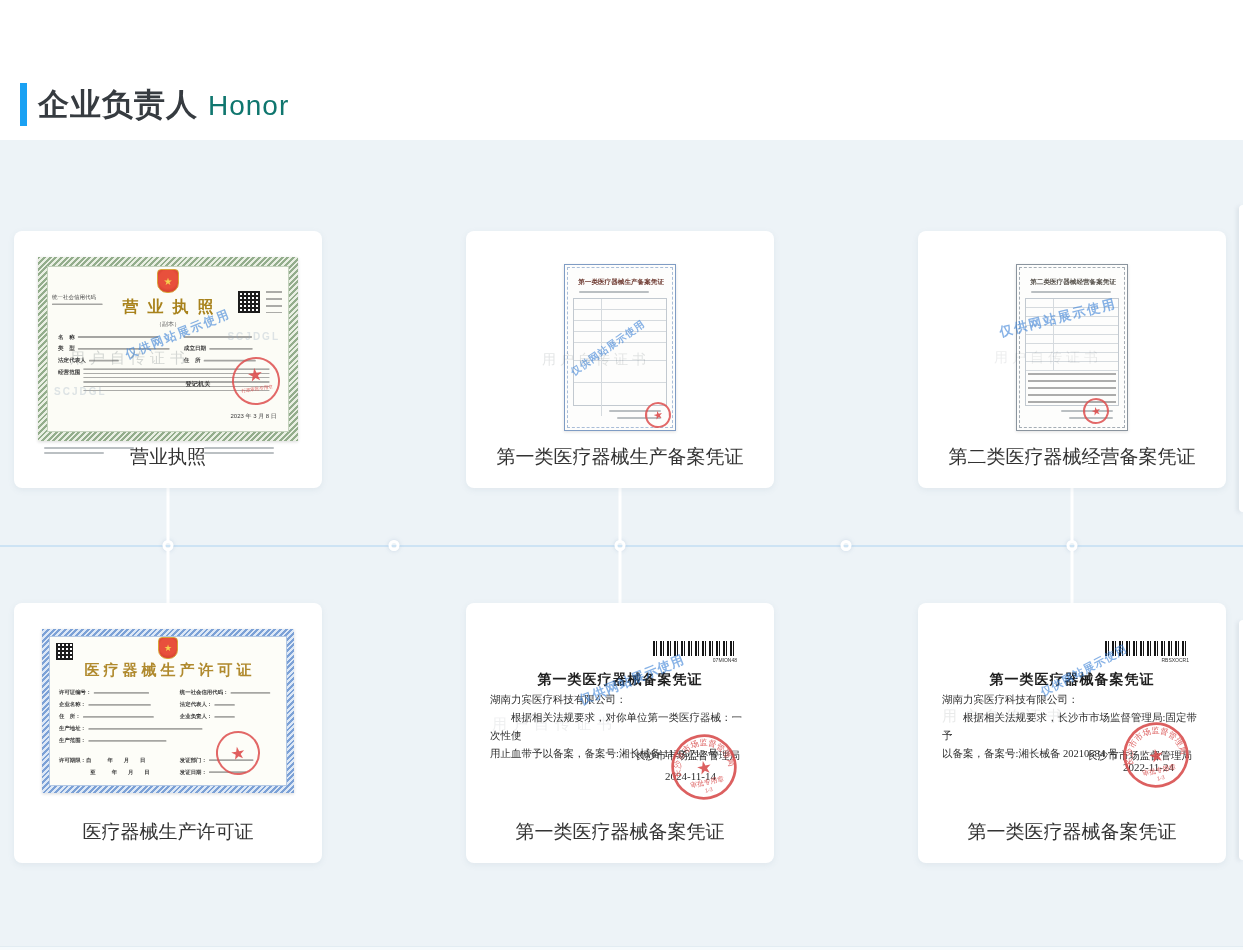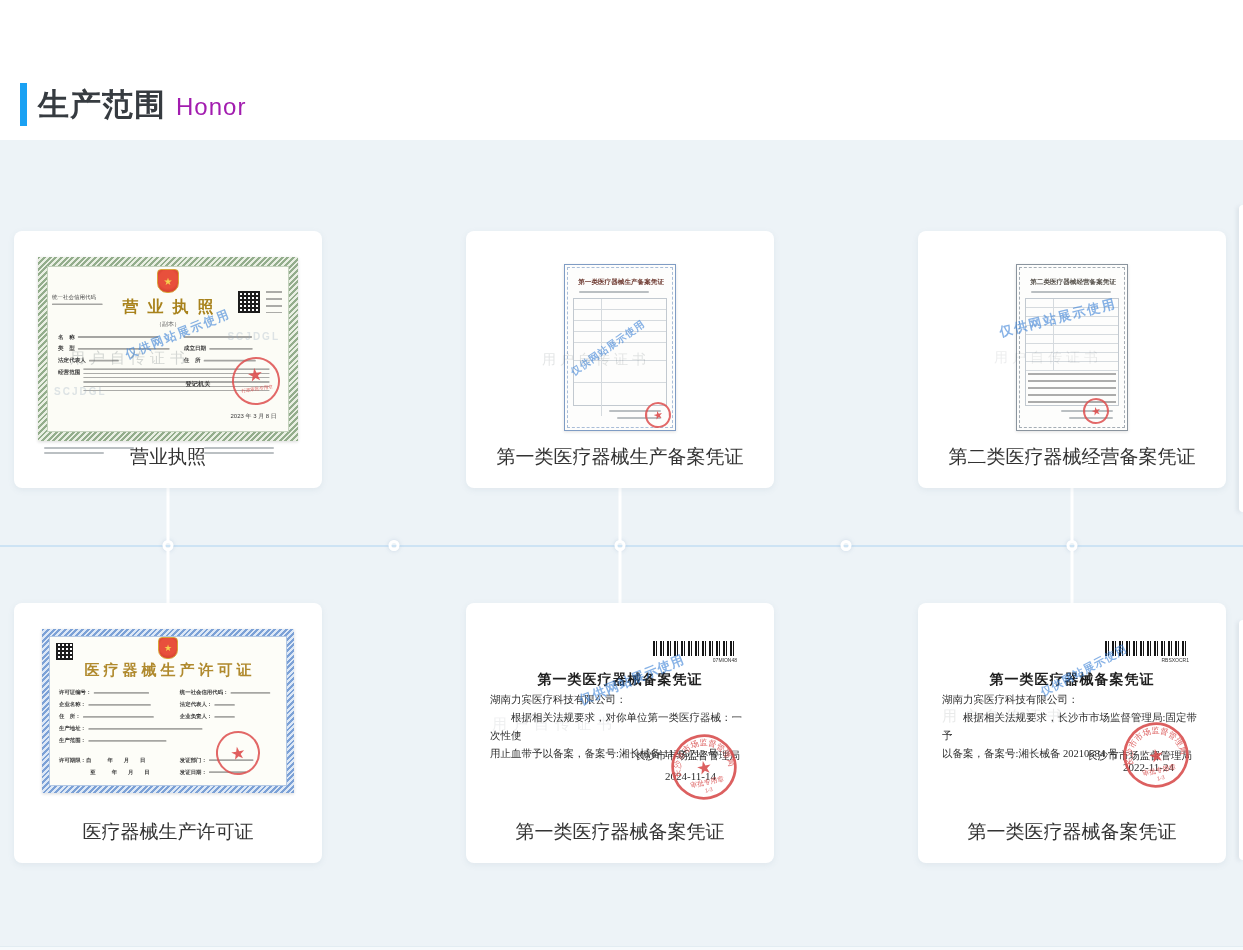--- a/index.html
+++ b/index.html
@@ -3,21 +3,21 @@
 <meta charset="utf-8">
 <style>
   * { margin:0; padding:0; box-sizing:border-box; }
   body { background:#fff; font-family:"Liberation Sans", sans-serif; }
   .page { position:relative; width:1243px; height:950px; background:#fff; overflow:hidden; margin:0 auto; }
 
   
   .sec-header { position:absolute; left:0; top:0; width:100%; height:140px; background:#fff; }
   .accent-bar { position:absolute; left:20px; top:83px; width:7px; height:43px; background:#1aa1f3; }
   .sec-title { position:absolute; left:38px; top:84px; font-size:31px; font-weight:700; color:#363b40; letter-spacing:1px; }
-  .sec-sub { font-size:24px; font-weight:400; color:#a21caf; margin-left:10px; letter-spacing:1px; }
+  .sec-sub { font-size:28px; font-weight:400; color:#0f766e; margin-left:10px; letter-spacing:1px; }
 
   
   .content { position:absolute; left:0; top:140px; width:100%; height:810px; background:#edf3f7; }
   .hline { position:absolute; left:0; top:405px; width:100%; height:2px; background:#cde3f4; }
   .node { position:absolute; top:400px; width:11px; height:11px; border:3px solid #fff; border-radius:50%;
           background:transparent; transform:translateX(-50%); box-shadow:0 0 4px rgba(160,185,210,.45); }
   .vconn { position:absolute; width:3px; background:#fff; transform:translateX(-50%); }
   .bottom-strip { position:absolute; left:0; bottom:0; width:100%; height:4px; background:#f6fafc; border-top:1px solid #e2ecf2; }
   .sliver { position:absolute; width:4px; background:#fff; border-radius:6px 0 0 6px; box-shadow:-2px 1px 4px rgba(120,140,160,.18); left:1239px; }
 
@@ -134,21 +134,21 @@
   svg text { font-family:"Liberation Sans", sans-serif; }
 </style>
 </head>
 <body>
 
 <div class="page">
 
   <div class="sec-header">
     <div class="accent-bar"></div>
     <div class="sec-title">
-      <span>生产范围</span><span class="sec-sub">Honor</span>
+      <span>企业负责人</span><span class="sec-sub">Honor</span>
     </div>
   </div>
 
   <div class="content">
 
     <div class="hline"></div>
     <div class="node" style="left:168px"></div>
     <div class="node" style="left:394px"></div>
     <div class="node" style="left:620px"></div>
     <div class="node" style="left:846px"></div>

